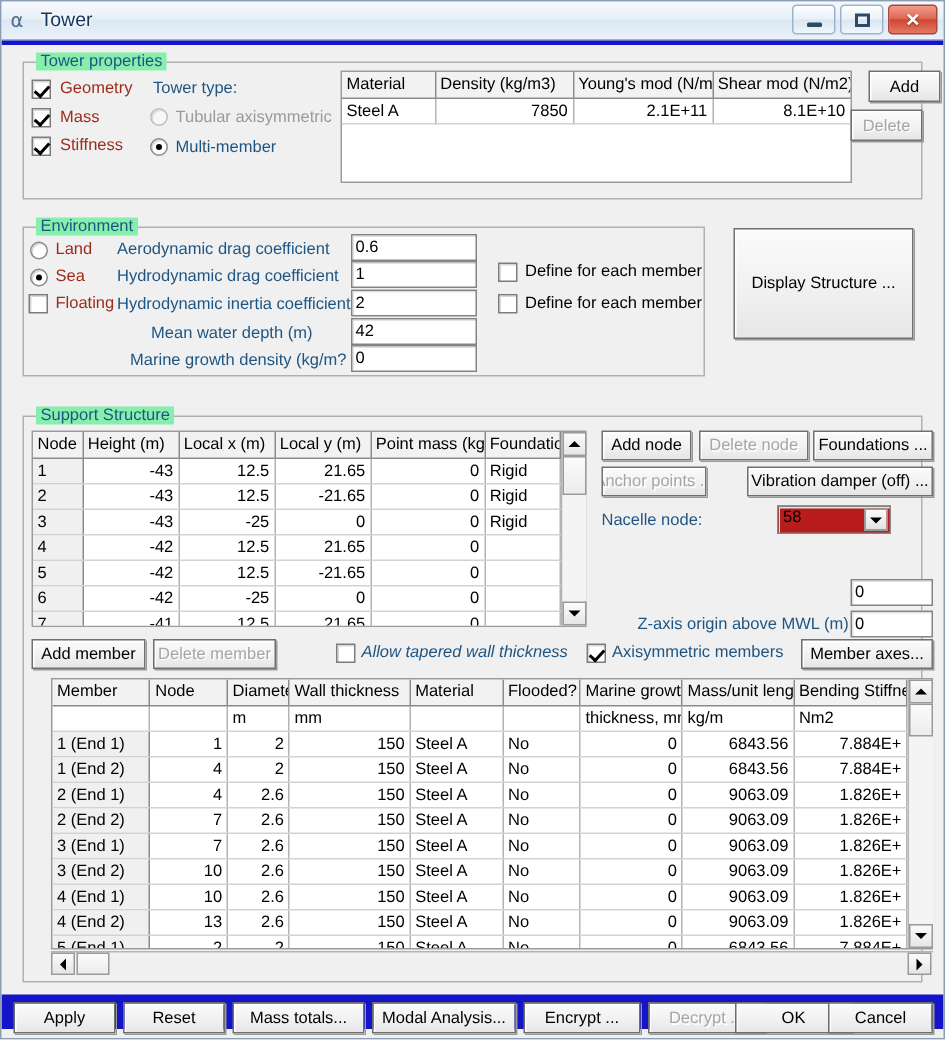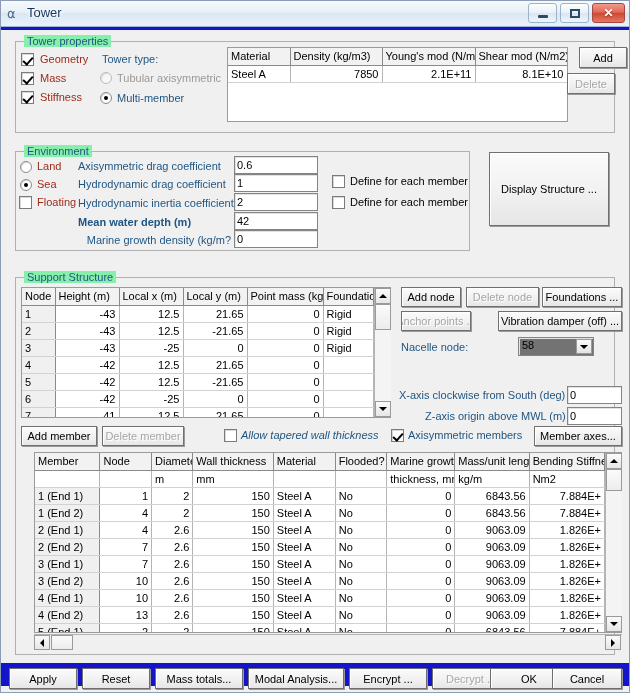--- a/index.html
+++ b/index.html
@@ -147,21 +147,21 @@
     cursor: default;
     white-space: nowrap;
     overflow: hidden;
   }
   .btn.disabled { color: #a6a6a6; text-shadow: 1px 1px 0 #ffffff; }
 
   
   .combo {
     position: absolute;
     border: 1px solid #848484;
-    background: #737373;
+    background: #b91c1c;
     height: 19px;
     box-shadow: inset 1px 1px 0 #e2e2e2;
   }
   .combo .cval {
     position: absolute; left: 3px; top: 1px;
     font-size: 11px; color: #000;
   }
   .combo .carrow {
     position: absolute; right: 1px; top: 1px;
     width: 16px; height: 15px;
@@ -354,30 +354,30 @@
 
   <div class="radio" style="left:19px; top:160px;"></div>
   <div class="lbl lbl-red" style="left:36px; top:159px;">Land</div>
 
   <div class="radio on" style="left:19px; top:178px;"></div>
   <div class="lbl lbl-red" style="left:36px; top:177px;">Sea</div>
 
   <div class="cbox" style="left:18px; top:195px;"></div>
   <div class="lbl lbl-red" style="left:36px; top:195px;">Floating</div>
 
-  <div class="lbl lbl-blue" style="left:77px; top:159px;">Axisymmetric drag coefficient</div>
+  <div class="lbl lbl-blue" style="left:77px; top:159px;">Aerodynamic drag coefficient</div>
   <div class="tinput" style="left:233px; top:155px; width:84px;">0.6</div>
 
   <div class="lbl lbl-blue" style="left:77px; top:177px;">Hydrodynamic drag coefficient</div>
   <div class="tinput" style="left:233px; top:173px; width:84px;">1</div>
 
   <div class="lbl lbl-blue" style="left:77px; top:196px;">Hydrodynamic inertia coefficient</div>
   <div class="tinput" style="left:233px; top:192px; width:84px;">2</div>
 
-  <div class="lbl lbl-blue" style="left:77px; top:215px; width:153px; text-align:left;font-weight:bold;">Mean water depth (m)</div>
+  <div class="lbl lbl-blue" style="left:77px; top:215px; width:153px; text-align:center;">Mean water depth (m)</div>
   <div class="tinput" style="left:233px; top:211px; width:84px;">42</div>
 
   <div class="lbl lbl-blue" style="left:72px; top:233px; width:158px; text-align:right;">Marine growth density  (kg/m?</div>
   <div class="tinput" style="left:233px; top:229px; width:84px;">0</div>
 
   <div class="cbox" style="left:331px; top:174px;"></div>
   <div class="lbl lbl-black" style="left:349px; top:174px;">Define for each member</div>
 
   <div class="cbox" style="left:331px; top:195px;"></div>
   <div class="lbl lbl-black" style="left:349px; top:195px;">Define for each member</div>
@@ -487,21 +487,20 @@
   <div class="btn" style="left:497px; top:310px; width:124px; height:20px;">Vibration damper (off) ...</div>
 
   <div class="lbl lbl-blue" style="left:400px; top:340px;">Nacelle node:</div>
   <div class="combo" style="left:517px; top:336px; width:76px;">
     <div class="cval">58</div>
     <div class="carrow">
       <div class="tri-down"></div>
     </div>
   </div>
 
-  <div class="lbl lbl-blue" style="left:398px; top:388px;">X-axis clockwise from South (deg)</div>
   <div class="tinput" style="left:566px; top:385px; width:55px;">0</div>
 
   <div class="lbl lbl-blue" style="left:424px; top:409px;">Z-axis origin above MWL (m)</div>
   <div class="tinput" style="left:566px; top:406px; width:55px;">0</div>
 
   <div class="btn" style="left:20px; top:425px; width:76px; height:20px;">Add member</div>
   <div class="btn disabled" style="left:101px; top:425px; width:82px; height:20px;">Delete member</div>
 
   <div class="cbox" style="left:223px; top:428px;"></div>
   <div class="lbl lbl-blue" style="left:240px; top:428px;font-style:italic;">Allow tapered wall thickness</div>

